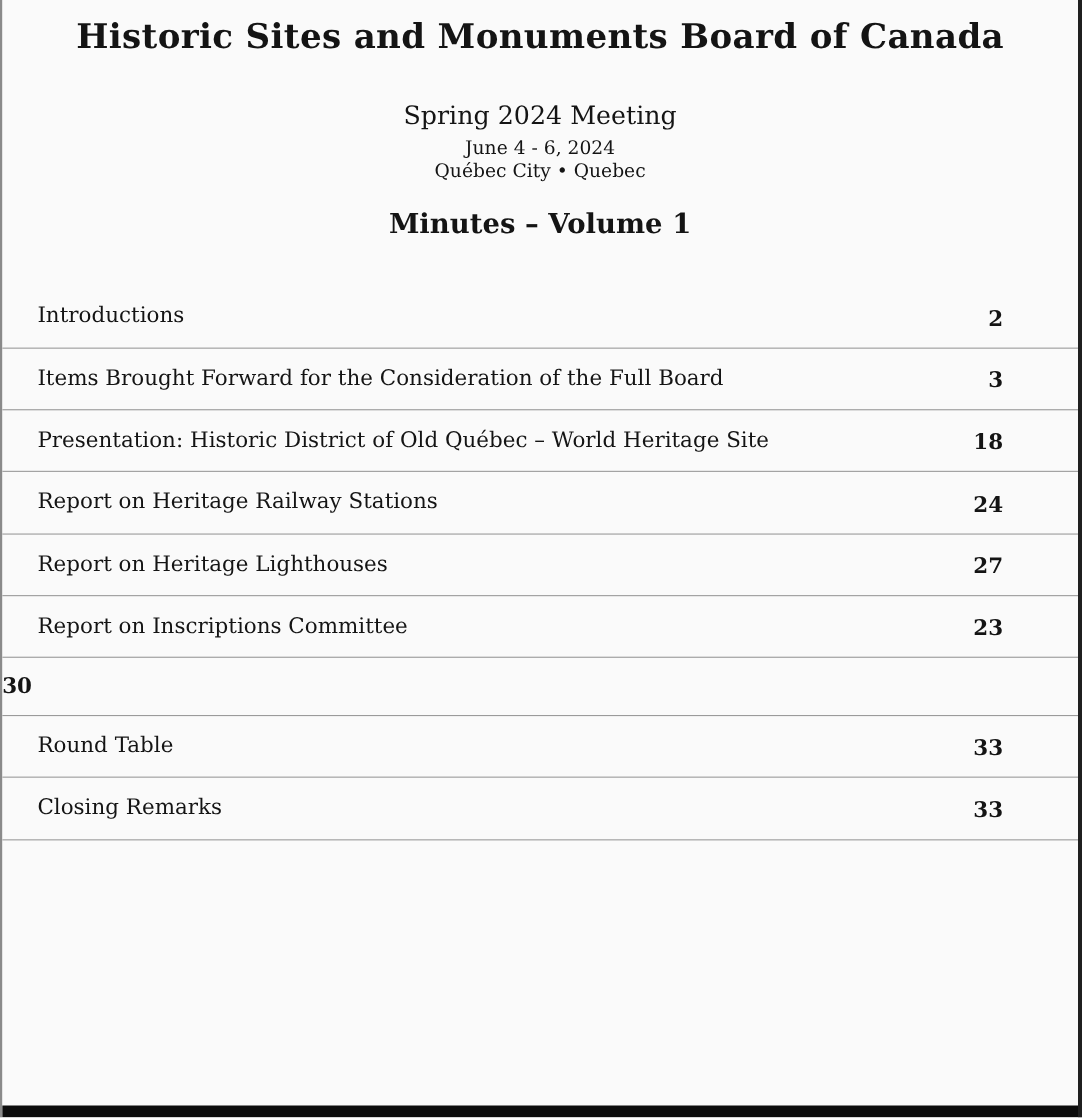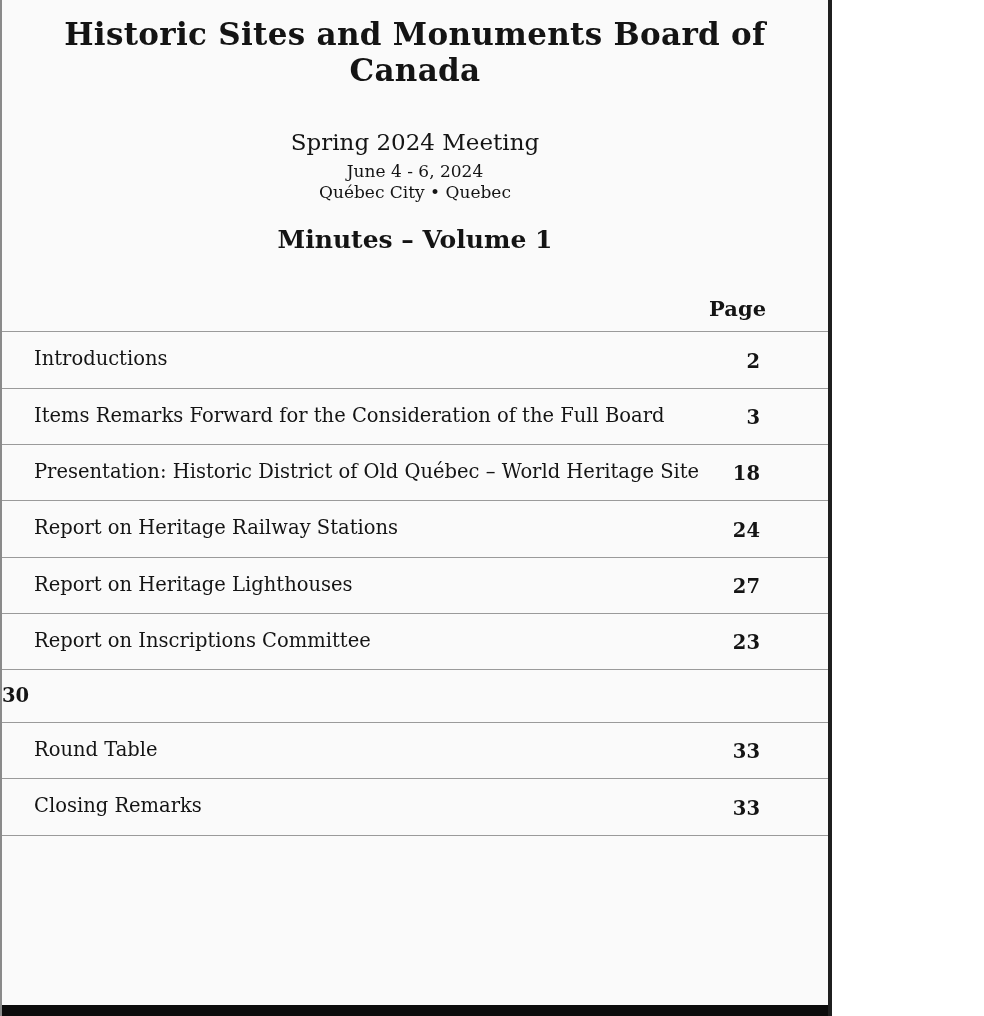--- a/index.html
+++ b/index.html
@@ -2,21 +2,21 @@
 <html><head>
 <meta charset="utf-8">
 <style>
   html, body {
     margin: 0;
     padding: 0;
     background: #ffffff;
   }
   .page {
     position: relative;
-    width: 832px;
+    width: 984px;
     height: 1016px;
     box-sizing: border-box;
     background: #fafafa;
     font-family: "DejaVu Serif", "Liberation Serif", serif;
     color: #141414;
     border-left: 2px solid #8a8a8a;
     border-right: 4px solid #1f1f1f;
     overflow: hidden;
   }
   .page::after {
@@ -96,28 +96,27 @@
 
   <div class="meeting-block">
     <p class="meeting-title">Spring 2024 Meeting</p>
     <p class="meeting-dates">June 4 - 6, 2024</p>
     <p class="meeting-location">Québec City • Quebec</p>
   </div>
 
   <h2 class="volume-title">Minutes – Volume 1</h2>
 
   <div class="toc">
-    <div class="toc-header">Page</div>
     <div id="toc-list">
         <div class="toc-row">
           <span class="toc-label">Introductions</span>
           <span class="toc-page">2</span>
         </div>
         <div class="toc-row">
-          <span class="toc-label">Items Remarks Forward for the Consideration of the Full Board</span>
+          <span class="toc-label">Items Brought Forward for the Consideration of the Full Board</span>
           <span class="toc-page">3</span>
         </div>
         <div class="toc-row">
           <span class="toc-label">Presentation: Historic District of Old Québec – World Heritage Site</span>
           <span class="toc-page">18</span>
         </div>
         <div class="toc-row">
           <span class="toc-label">Report on Heritage Railway Stations</span>
           <span class="toc-page">24</span>
         </div>

